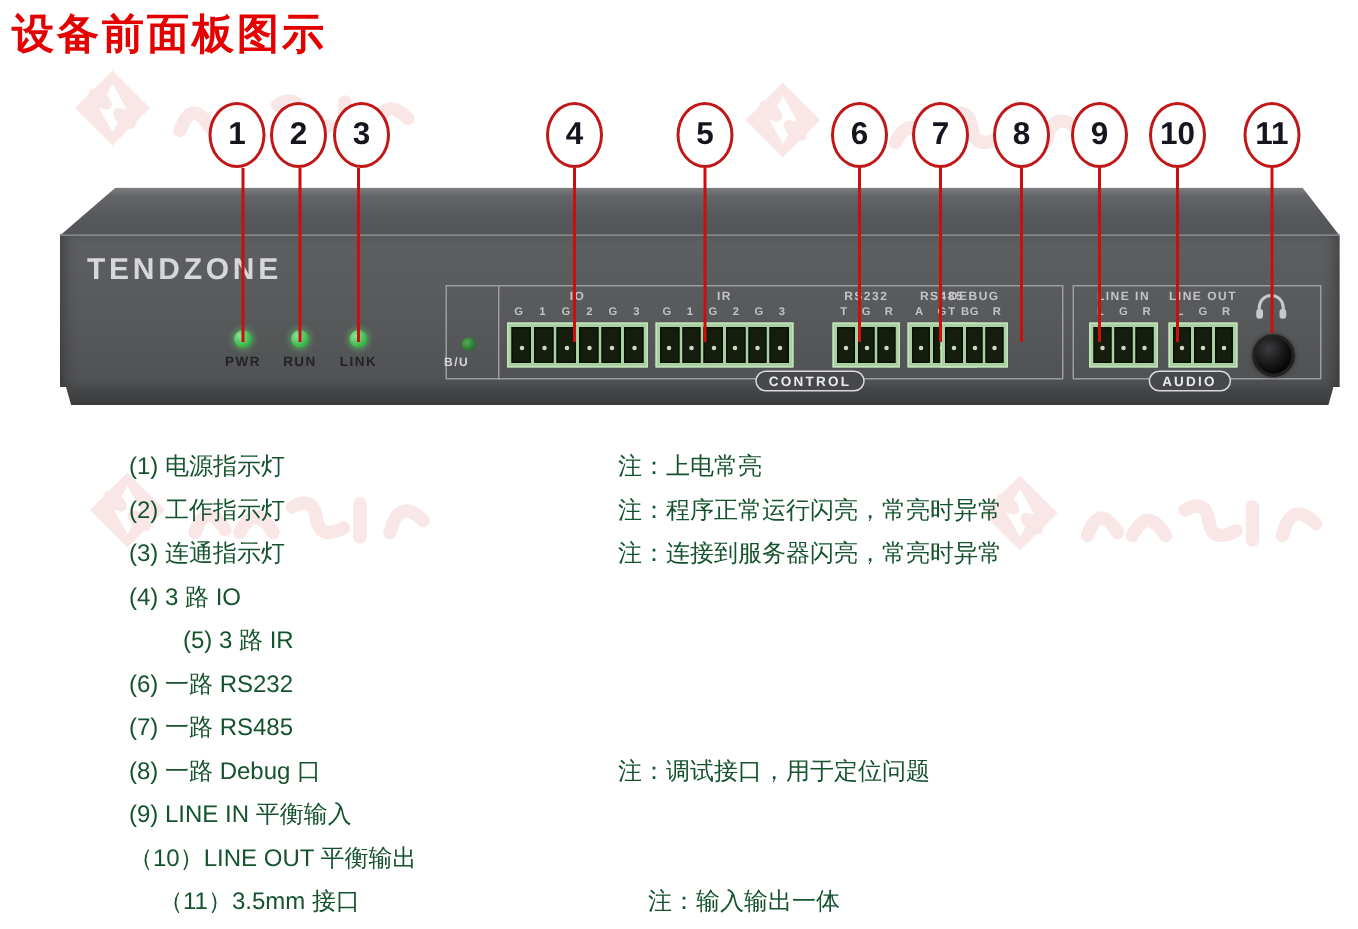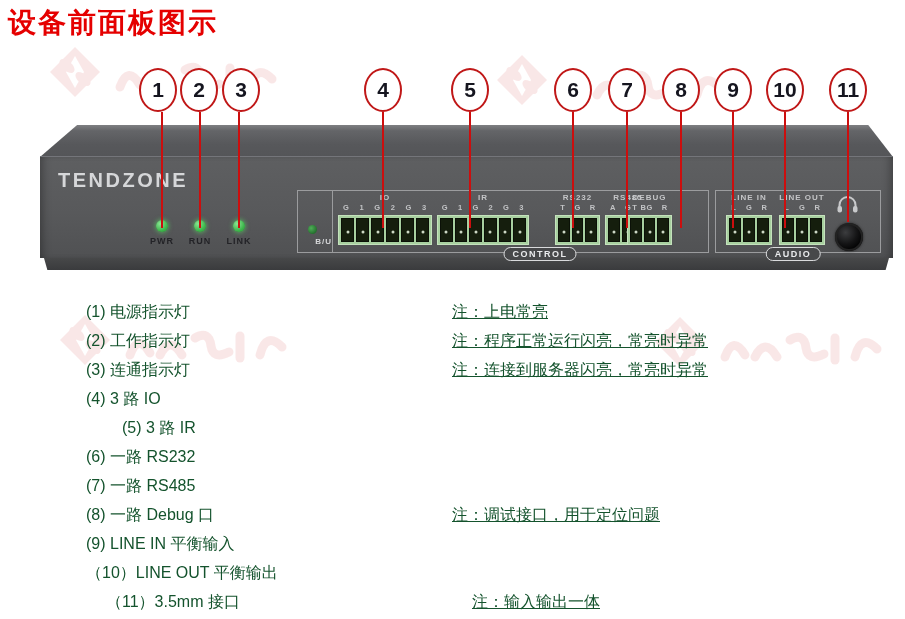--- a/index.html
+++ b/index.html
@@ -31,21 +31,21 @@
          color:#d6d7d9;letter-spacing:2.5px;}
   .led{position:absolute;width:12px;height:12px;border-radius:50%;
        background:radial-gradient(circle at 35% 32%,#8ce796,#3cb54a 62%,#2b9a39);
        box-shadow:0 0 4px 1px rgba(90,220,100,.55);}
   .led-label{position:absolute;width:44px;text-align:center;font-size:9px;font-weight:bold;
              color:#232327;letter-spacing:1px;}
   .section-box{position:absolute;top:190px;height:63px;border:1px solid #9b9c9e;box-sizing:border-box;}
   .divider{position:absolute;left:332px;top:190px;width:1px;height:63px;background:#9b9c9e;}
   .bu-led{position:absolute;left:308px;top:225px;width:9px;height:9px;border-radius:50%;
           background:radial-gradient(circle at 35% 35%,#4fae58,#25702e 70%);}
-  .bu-label{position:absolute;left:296px;top:237px;width:36px;text-align:right;
+  .bu-label{position:absolute;left:296px;top:237px;width:36px;text-align:left;
             font-size:8px;font-weight:bold;color:#d5d6d8;letter-spacing:1px;}
   .badge{position:absolute;top:247px;transform:translateX(-50%);background:#47484a;
          border:1px solid #d9dadc;border-radius:8px;padding:1px 8px;font-size:9px;
          font-weight:bold;color:#e9eaec;letter-spacing:1.5px;white-space:nowrap;z-index:4;}
   
   .tgroup{position:absolute;top:193px;}
   .tgroup .thead{text-align:center;font-size:8px;line-height:9px;font-weight:bold;
                  color:#c4c5c7;letter-spacing:1px;white-space:nowrap;}
   .tgroup .tletters{display:flex;margin-top:2px;height:8px;}
   .tgroup .tletters span{flex:1;text-align:center;font-size:7.5px;line-height:8px;
@@ -56,21 +56,21 @@
   .pin::after{content:"";position:absolute;left:50%;top:58%;width:3px;height:3px;
               border-radius:50%;background:#cdd8c5;transform:translate(-50%,-50%);}
   
   .jack{position:absolute;left:835px;top:223px;width:28px;height:28px;border-radius:50%;
         background:radial-gradient(circle at 38% 34%,#3c3d3f 0%,#141415 45%,#000 75%);
         box-shadow:0 0 3px rgba(0,0,0,.6), inset 0 0 0 2px #222;}
   
   .legend-row{position:absolute;left:0;width:905px;height:29px;line-height:29px;
               font-size:16px;color:#14532d;}
   .legend-label{position:absolute;left:86px;white-space:nowrap;}
-  .legend-note{position:absolute;left:452px;white-space:nowrap;text-decoration:underline;}
+  .legend-note{position:absolute;left:412px;white-space:nowrap;}
 </style>
 </head>
 <body>
 
 <div class="canvas">
 
   <svg class="wm" style="left:45px;top:42px" width="290" height="70" viewBox="0 0 290 70">
     <g fill="#d94f4f">
         <path d="M30 5 L55 30 L30 55 L5 30 Z M30 14 L21 30 L30 46 L39 30 Z"></path>
     <ellipse cx="22" cy="24" rx="9" ry="5" transform="rotate(40 22 24)"></ellipse>

